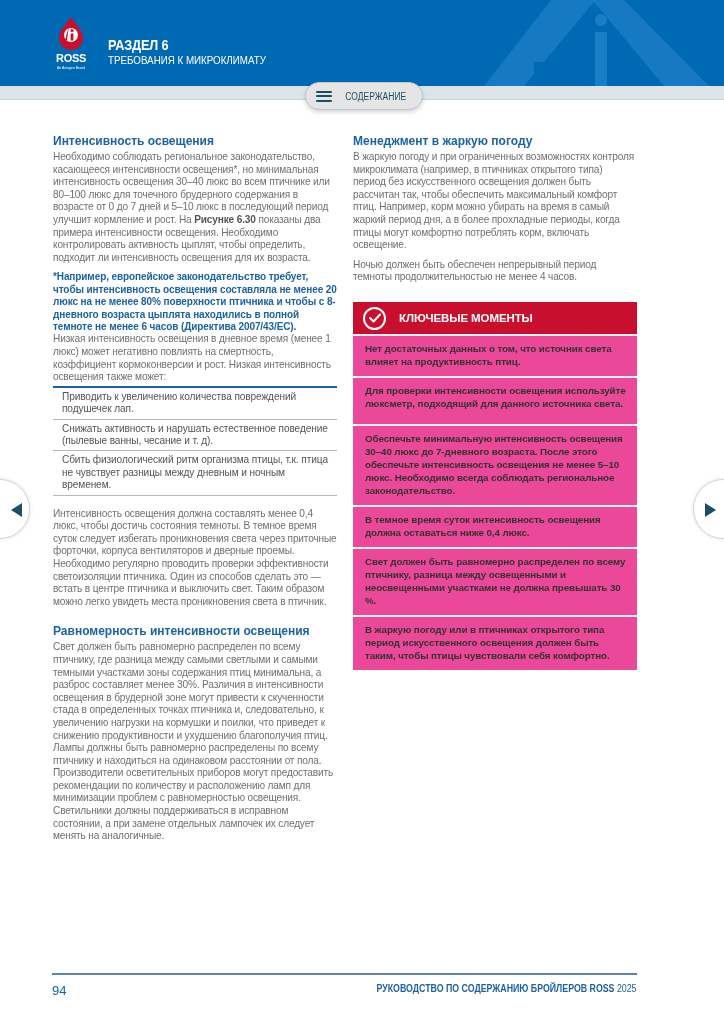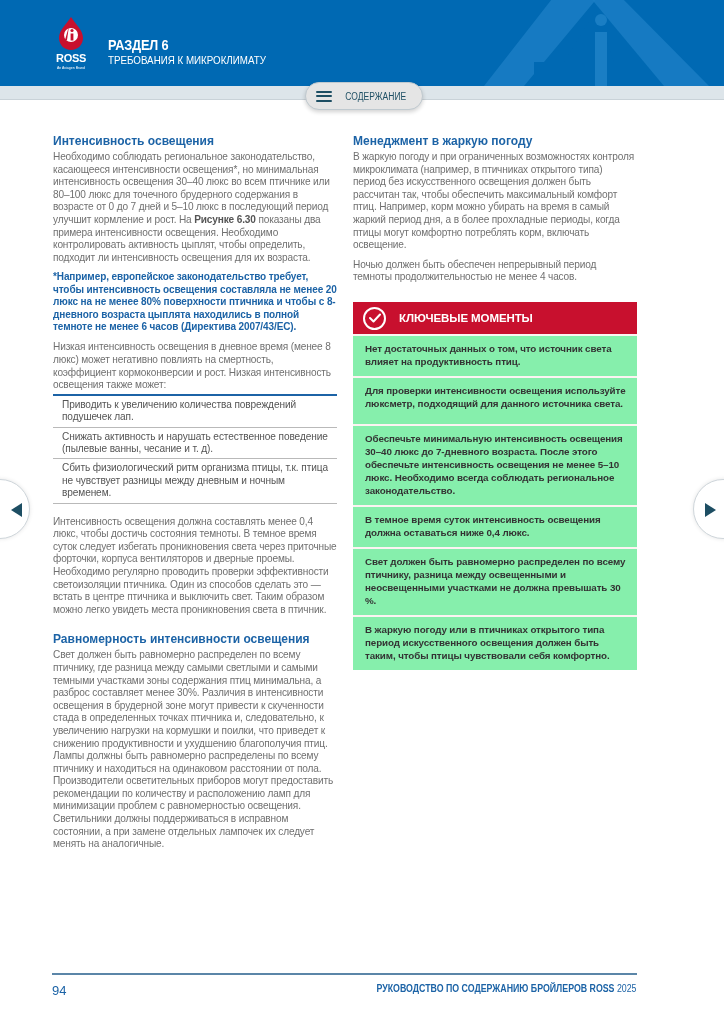--- a/index.html
+++ b/index.html
@@ -20,30 +20,30 @@
   .toc-icon { width: 16px; height: 11px; display: flex; flex-direction: column; justify-content: space-between; }
   .toc-icon span { display: block; height: 2px; background: #1d4e63; border-radius: 1px; }
   .toc-label { font-size: 10px; color: #1d4e63; transform: scaleX(0.85); }
 
   .col { position: absolute; top: 134px; width: 284px; }
   .col-left { left: 53px; }
   .col-right { left: 353px; }
   h2.sub-h { color: #1c63a6; font-size: 12px; font-weight: bold; margin-bottom: 3px; }
   p.body { font-size: 10.1px; line-height: 12.6px; color: #707070; margin-bottom: 7px; letter-spacing: -0.15px; }
   p.body b { color: #555; }
-  p.note { font-size: 10px; line-height: 12.4px; color: #1c63a6; font-weight: bold; margin-bottom: 8px; letter-spacing: -0.1px; }
+  p.note { font-size: 10px; line-height: 12.4px; color: #1c63a6; font-weight: bold; letter-spacing: -0.1px; }
 
   .effects-list { border-top: 2px solid #1c63a6; margin-bottom: 12px; }
   .effects-list li { list-style: none; font-size: 10.1px; line-height: 12.4px; color: #555; padding: 3px 4px 3px 9px; border-bottom: 1px solid #b9b9b9; letter-spacing: -0.1px; }
 
   .kp-box { position: absolute; left: 353px; top: 302px; width: 284px; }
   .kp-head { background: #c8102e; height: 32px; display: flex; align-items: center; padding-left: 10px; }
   .kp-check { width: 23px; height: 23px; border: 2px solid #fff; border-radius: 50%; display: flex; align-items: center; justify-content: center; margin-right: 13px; }
   .kp-title { color: #fff; font-weight: bold; font-size: 11.5px; letter-spacing: -0.1px; }
-  .kp-item { background: #86efac; border-top: 2px solid #fdf3f2; padding: 6px 9px 8px 12px; font-size: 9.8px; line-height: 13px; font-weight: bold; color: #333; letter-spacing: -0.1px; }
+  .kp-item { background: #ec4899; border-top: 2px solid #fdf3f2; padding: 6px 9px 8px 12px; font-size: 9.8px; line-height: 13px; font-weight: bold; color: #333; letter-spacing: -0.1px; }
   .kp-item:first-of-type { border-top: none; }
 
   .nav-arrow { position: absolute; top: 479px; width: 60px; height: 60px; border-radius: 50%; background: #fff; border: 1px solid #cfd6db; box-shadow: 0 0 4px rgba(0,0,0,0.1); cursor: pointer; }
   .nav-prev { left: -30px; }
   .nav-next { left: 693px; }
   .nav-tri { position: absolute; top: 23px; width: 0; height: 0; border-top: 7px solid transparent; border-bottom: 7px solid transparent; }
   .nav-prev .nav-tri { left: 40px; border-right: 11px solid #1d4e63; }
   .nav-next .nav-tri { left: 11px; border-left: 11px solid #1d4e63; }
 
   .footer-rule { position: absolute; left: 52px; top: 973px; width: 585px; height: 2px; background: #5b86a8; }
@@ -89,21 +89,21 @@
       <span></span>
       <span></span>
     </div>
   <span class="toc-label">СОДЕРЖАНИЕ</span>
 </div>
 
 <div class="col col-left">
   <h2 class="sub-h">Интенсивность освещения</h2>
   <p class="body"><span>Необходимо соблюдать региональное законодательство, касающееся интенсивности освещения*, но минимальная интенсивность освещения 30–40 люкс во всем птичнике или 80–100 люкс для точечного брудерного содержания в возрасте от 0 до 7 дней и 5–10 люкс в последующий период улучшит кормление и рост. На </span><b>Рисунке 6.30</b><span> показаны два примера интенсивности освещения. Необходимо контролировать активность цыплят, чтобы определить, подходит ли интенсивность освещения для их возраста.</span></p>
   <p class="note">*Например, европейское законодательство требует, чтобы интенсивность освещения составляла не менее 20 люкс на не менее 80% поверхности птичника и чтобы с 8-дневного возраста цыплята находились в полной темноте не менее 6 часов (Директива 2007/43/EC).</p>
-  <p class="body" style="margin-bottom:2px">Низкая интенсивность освещения в дневное время (менее 8 люкс) может негативно повлиять на смертность, коэффициент кормоконверсии и рост. Низкая интенсивность освещения также может:</p>
+  <p class="body" style="margin-bottom:2px">Низкая интенсивность освещения в дневное время (менее 1 люкс) может негативно повлиять на смертность, коэффициент кормоконверсии и рост. Низкая интенсивность освещения также может:</p>
   <ul class="effects-list">
     <li>Приводить к увеличению количества повреждений подушечек лап.</li>
     <li>Снижать активность и нарушать естественное поведение (пылевые ванны, чесание и т. д).</li>
     <li>Сбить физиологический ритм организма птицы, т.к. птица не чувствует разницы между дневным и ночным временем.</li>
   </ul>
   <p class="body" style="margin-bottom:16px">Интенсивность освещения должна составлять менее 0,4 люкс, чтобы достичь состояния темноты. В темное время суток следует избегать проникновения света через приточные форточки, корпуса вентиляторов и дверные проемы. Необходимо регулярно проводить проверки эффективности светоизоляции птичника. Один из способов сделать это — встать в центре птичника и выключить свет. Таким образом можно легко увидеть места проникновения света в птичник.</p>
   <h2 class="sub-h">Равномерность интенсивности освещения</h2>
   <p class="body">Свет должен быть равномерно распределен по всему птичнику, где разница между самыми светлыми и самыми темными участками зоны содержания птиц минимальна, а разброс составляет менее 30%. Различия в интенсивности освещения в брудерной зоне могут привести к скученности стада в определенных точках птичника и, следовательно, к увеличению нагрузки на кормушки и поилки, что приведет к снижению продуктивности и ухудшению благополучия птиц. Лампы должны быть равномерно распределены по всему птичнику и находиться на одинаковом расстоянии от пола. Производители осветительных приборов могут предоставить рекомендации по количеству и расположению ламп для минимизации проблем с равномерностью освещения. Светильники должны поддерживаться в исправном состоянии, а при замене отдельных лампочек их следует менять на аналогичные.</p>
 </div>
 

